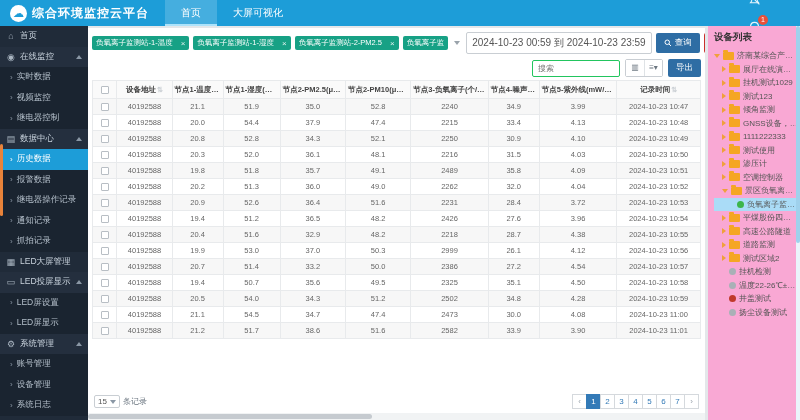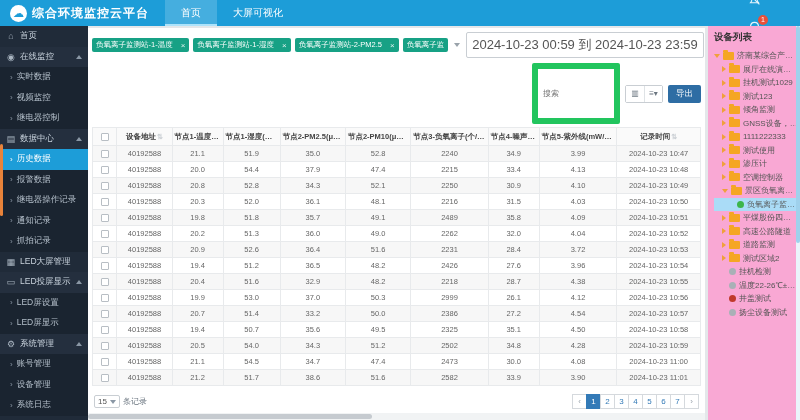--- a/index.html
+++ b/index.html
@@ -41,32 +41,32 @@
   .side-scroll { position:absolute; left:0; top:118px; width:3px; height:72px; background:#e8833a; border-radius:2px; }
 
   
   .main { flex:1; background:#fff; display:flex; flex-direction:column; border-top:2px solid #e4e7ea; min-width:0; }
   .filter-row { display:flex; align-items:center; gap:4px; padding:4px 4px 2px 4px; flex-wrap:nowrap; }
   .tag { background:#17a185; color:#fff; font-size:7.5px; padding:2px 4px; border-radius:2px;
     display:inline-flex; align-items:center; gap:8px; white-space:nowrap; cursor:default; }
   .tag .x { font-size:8px; cursor:pointer; opacity:.85; }
   .tag-caret { width:0;height:0;border-left:3px solid transparent;border-right:3px solid transparent;border-top:4px solid #9aa3ab; margin:0 2px; }
   .date-input { border:1px solid #c9ced3; border-radius:2px; background:#fff; color:#555;
-    font-size:13px; padding:3px 5px; white-space:nowrap; }
+    font-size:10px; padding:3px 5px; white-space:nowrap; }
   .btn { border:none; border-radius:2px; color:#fff; font-size:8.5px; padding:4px 8px;
     display:inline-flex; align-items:center; gap:3px; cursor:pointer; white-space:nowrap; }
   .btn-query { background:#2e6da4; }
   .btn-del { background:#c9302c; }
   .mini-icons { margin-left:auto; display:flex; border:1px solid #d5d9dd; border-radius:2px; }
   .mini-btn { width:16px; height:15px; font-size:9px; line-height:14px; text-align:center;
     color:#8a97a5; cursor:pointer; border-left:1px solid #e2e6e9; }
   .mini-btn:first-child { border-left:none; color:#3a87c8; }
 
   .toolbar-row { display:flex; align-items:center; justify-content:flex-end; gap:5px; padding:3px 4px; }
-  .search-box { border:6px solid #22c55e; border-radius:2px; font-size:8px; padding:20px 5px; width:88px; color:#555; }
+  .search-box { border:1px solid #22c55e; border-radius:2px; font-size:8px; padding:3px 5px; width:88px; color:#555; }
   .tool-group { display:flex; border:1px solid #c9ced3; border-radius:2px; }
   .tool-btn { width:18px; height:16px; font-size:8px; text-align:center; line-height:15px;
     color:#6b7680; cursor:pointer; border-left:1px solid #dfe3e6; background:#fff; }
   .tool-btn:first-child { border-left:none; }
   .btn-export { background:#2e6da4; padding:3px 8px; }
 
   
   .table-wrap { padding:0 4px; }
   table { width:100%; border-collapse:collapse; table-layout:fixed; }
   th, td { border:1px solid #e8eaec; font-size:7.5px; color:#666; text-align:center;

